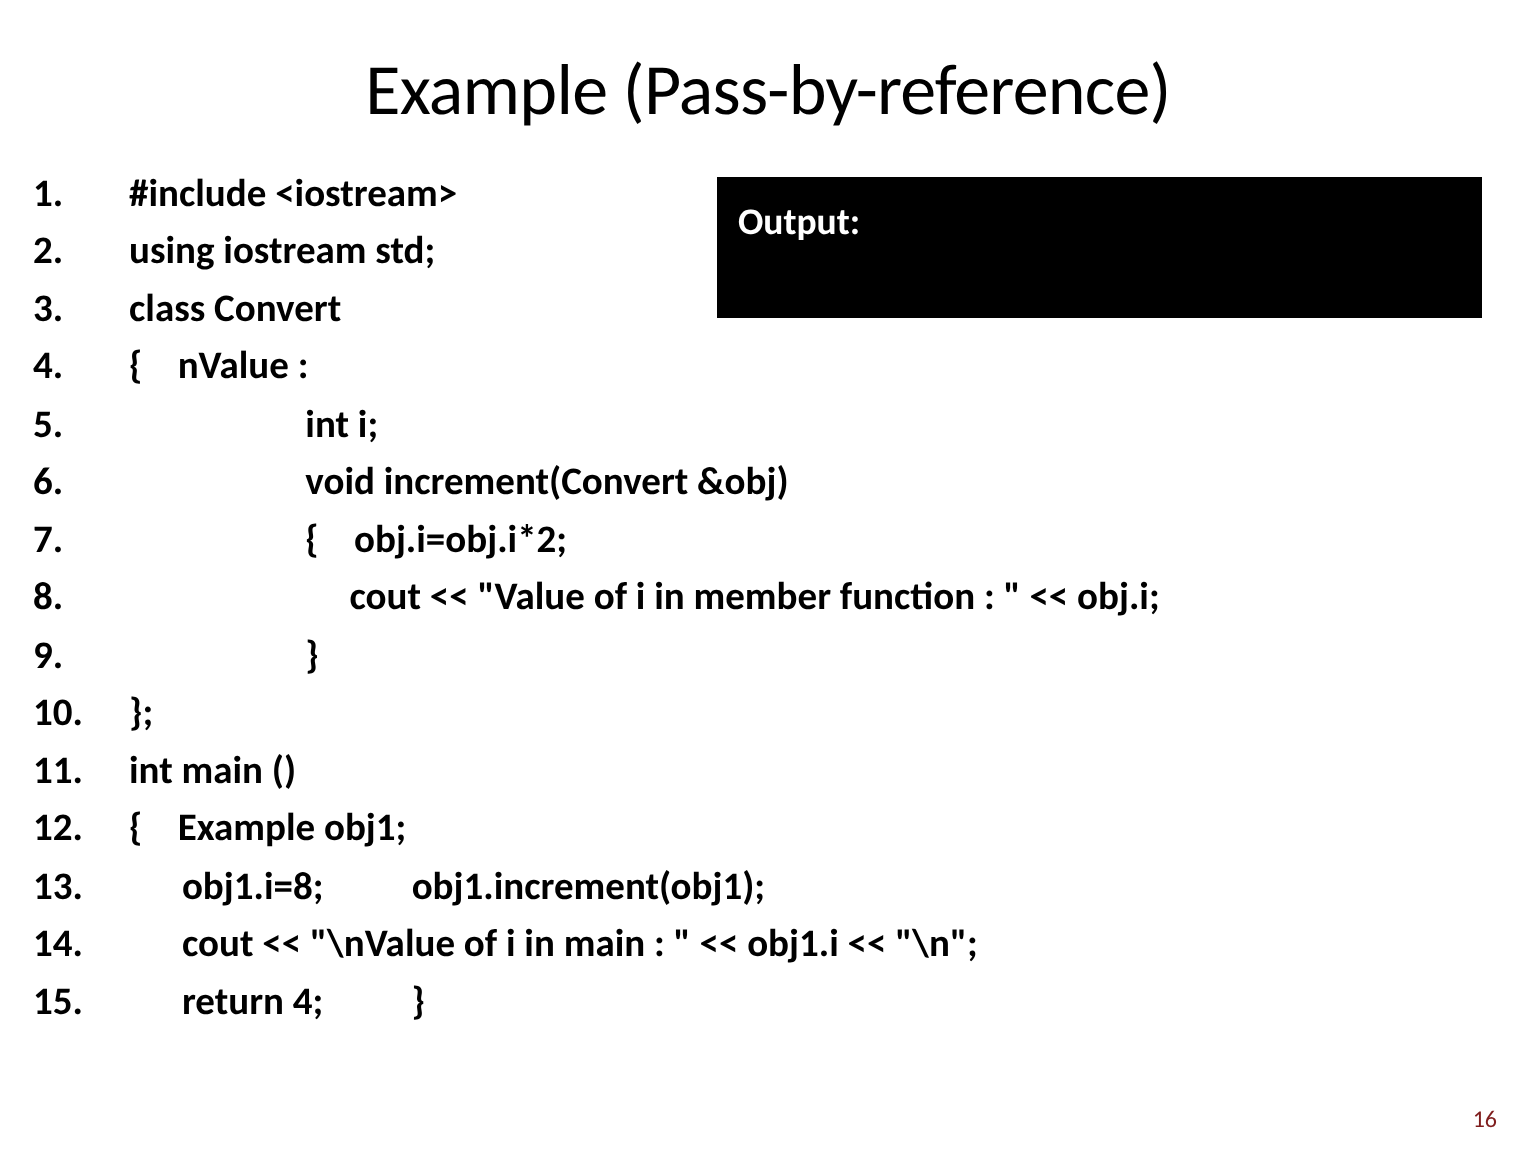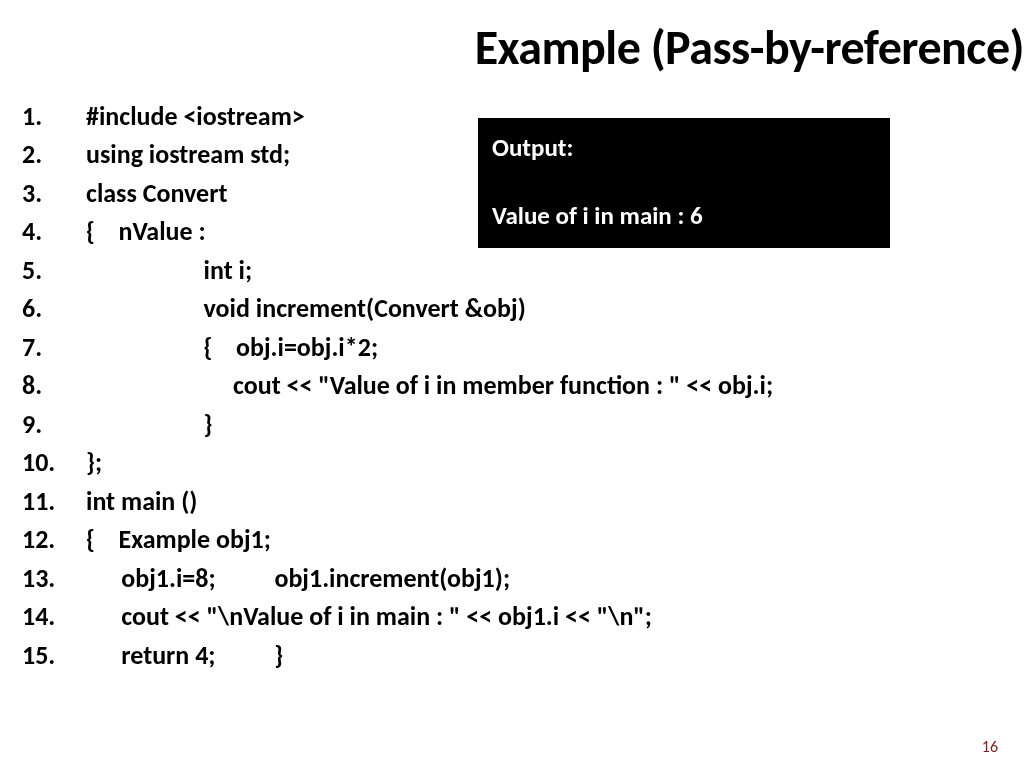--- a/index.html
+++ b/index.html
@@ -6,26 +6,27 @@
     body {
       width: 1024px;
       height: 768px;
       background: #ffffff;
       font-family: Calibri, Arial, sans-serif;
       color: #000;
       position: relative;
       overflow: hidden;
     }
     .title {
-      text-align: right;
+      text-align: center;
       font-size: 48px;
-      font-weight: 700;
+      font-weight: 400;
       padding-top: 18px;
       padding-bottom: 20px;
       letter-spacing: -0.5px;
+      margin-top: 12px;
     }
     .content {
       padding-left: 20px;
       padding-right: 20px;
     }
     .code-list {
       list-style: none;
       counter-reset: line;
     }
     .code-line {
@@ -43,21 +44,21 @@
       padding-left: 2px;
       font-weight: 700;
     }
     .indent0 { padding-left: 18px; }
     .indent1 { padding-left: 18px; }
     .code-text { white-space: pre; }
     .output-box {
       position: absolute;
       top: 118px;
       left: 478px;
-      width: 412px;
+      width: 510px;
       background: #000;
       color: #fff;
       padding: 12px 14px 14px 14px;
       font-size: 25px;
       font-weight: 700;
       line-height: 1.44;
     }
     .output-box .gap { height: 32px; }
     .page-number {
       position: absolute;
@@ -119,16 +120,15 @@
       </li>
     <li class="code-line">
         <span class="code-text indent0">      return 4;          }</span>
       </li>
   </ol>
 </div>
 
 <div class="output-box">
   <div>Output:</div>
   <div class="gap"></div>
-  <div>Value of i in main : 6</div>
 </div>
 
 <div class="page-number">16</div>
 
 </body></html>

